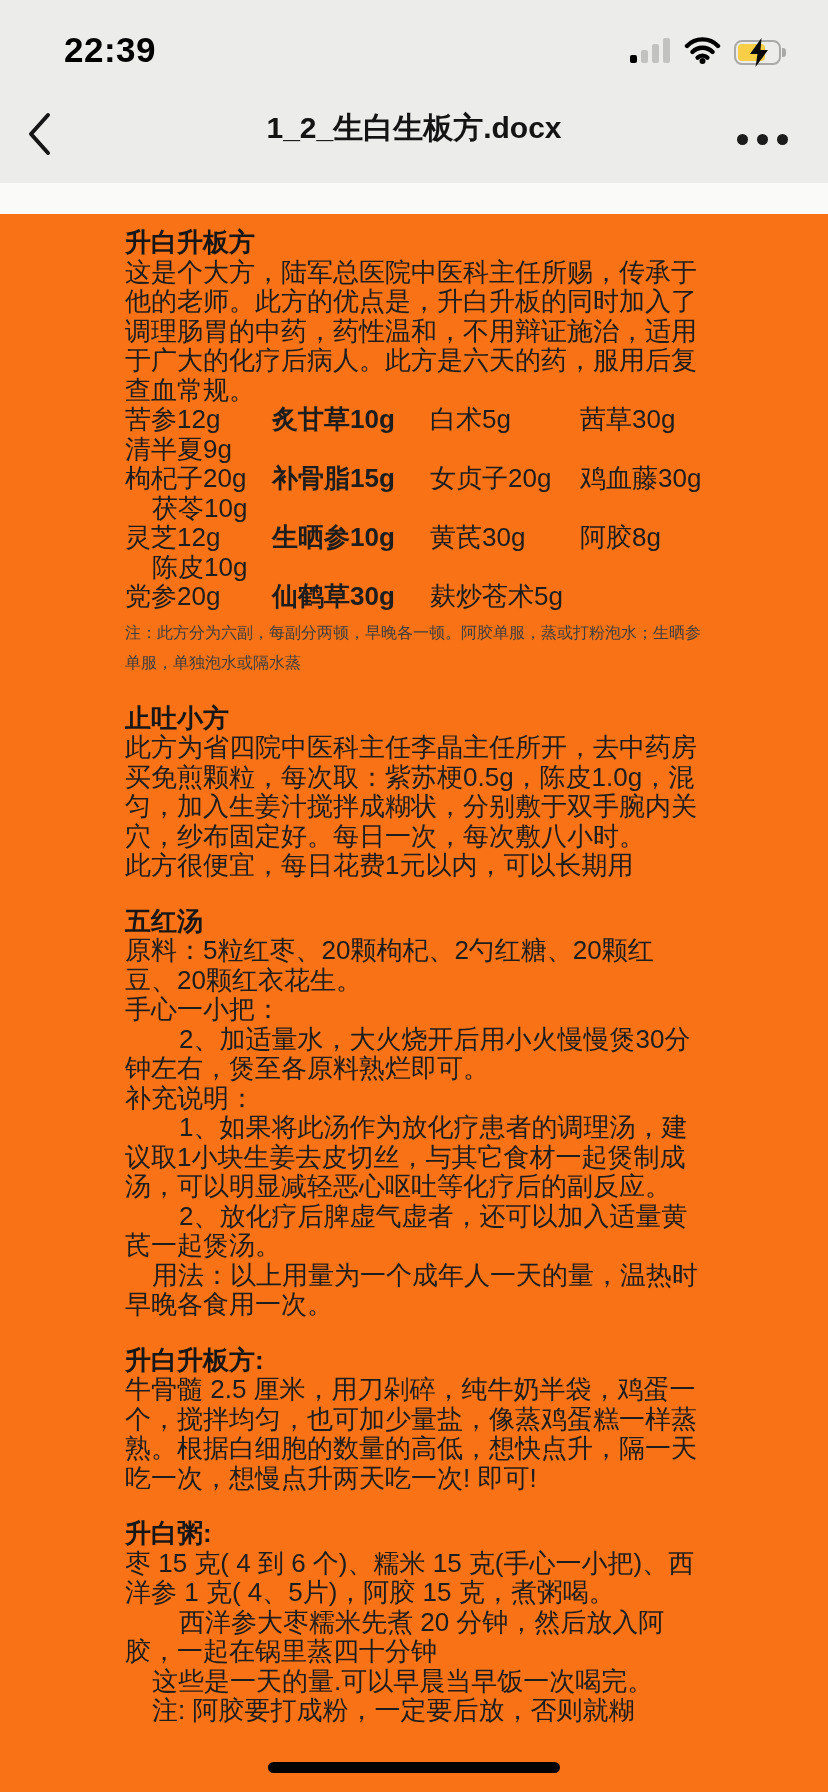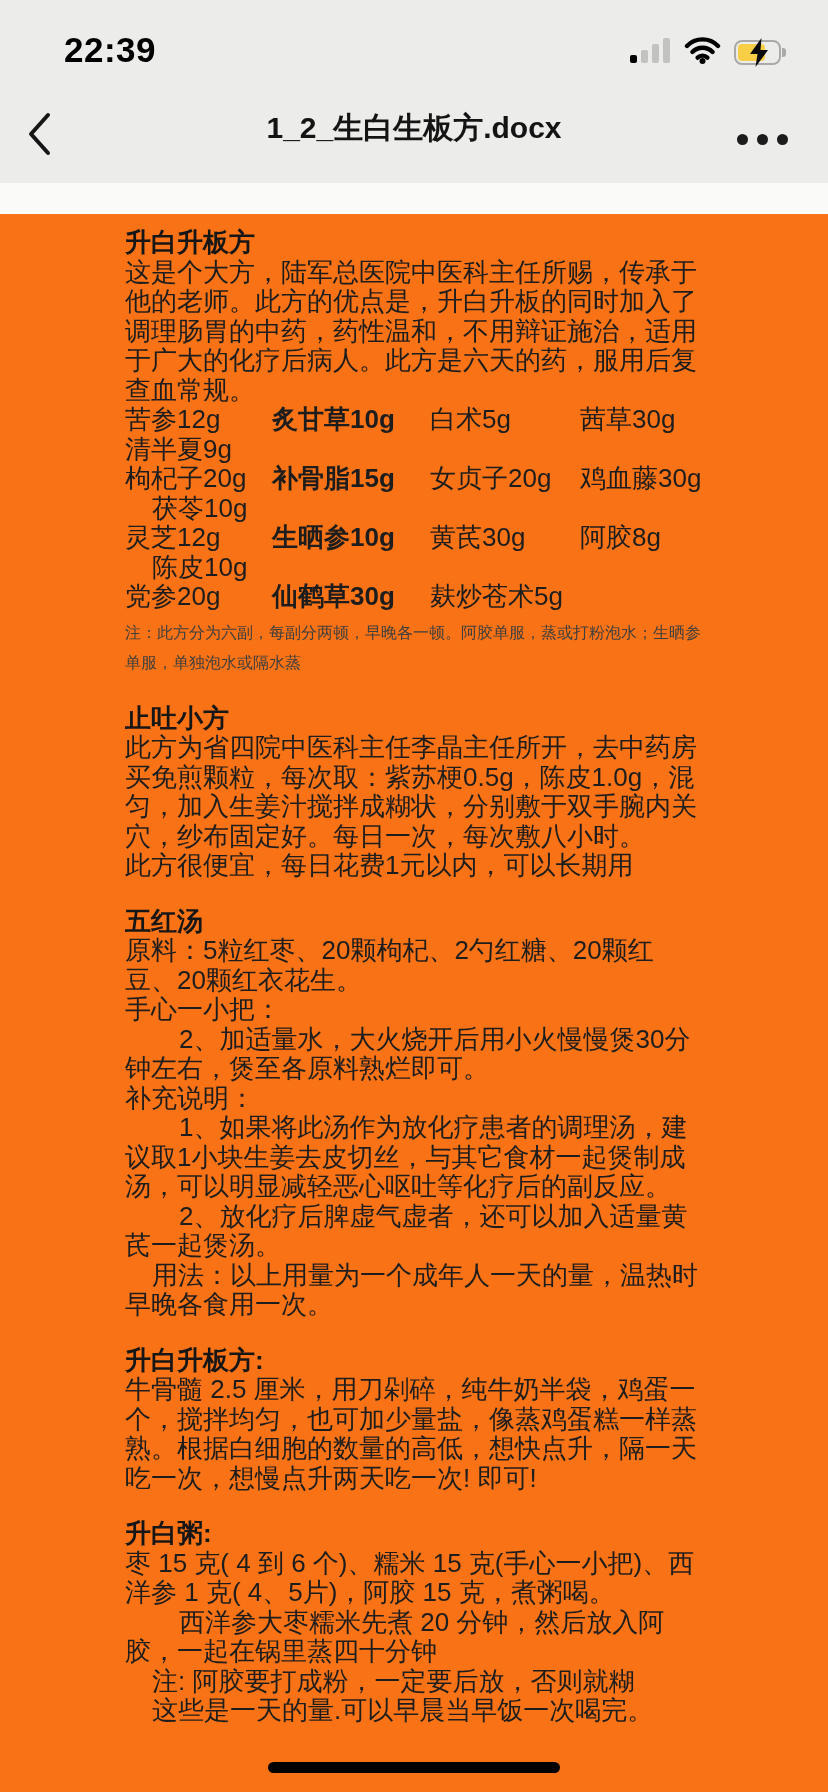--- a/index.html
+++ b/index.html
@@ -150,21 +150,21 @@
 
     <div class="sec">
       <div class="sec-title">升白升板方:</div>
       <div>牛骨髓 2.5 厘米，用刀剁碎，纯牛奶半袋，鸡蛋一个，搅拌均匀，也可加少量盐，像蒸鸡蛋糕一样蒸熟。根据白细胞的数量的高低，想快点升，隔一天吃一次，想慢点升两天吃一次! 即可!</div>
     </div>
 
     <div class="sec">
       <div class="sec-title">升白粥:</div>
       <div>枣 15 克( 4 到 6 个)、糯米 15 克(手心一小把)、西洋参 1 克( 4、5片)，阿胶 15 克，煮粥喝。</div>
       <div class="indent2">西洋参大枣糯米先煮 20 分钟，然后放入阿胶，一起在锅里蒸四十分钟</div>
+      <div class="indent1">这些是一天的量.可以早晨当早饭一次喝完。</div>
       <div class="indent1">注: 阿胶要打成粉，一定要后放，否则就糊</div>
-      <div class="indent1">这些是一天的量.可以早晨当早饭一次喝完。</div>
     </div>
 
   </div>
 
   <div class="home-indicator"></div>
 
 </div>
 
 </body></html>

